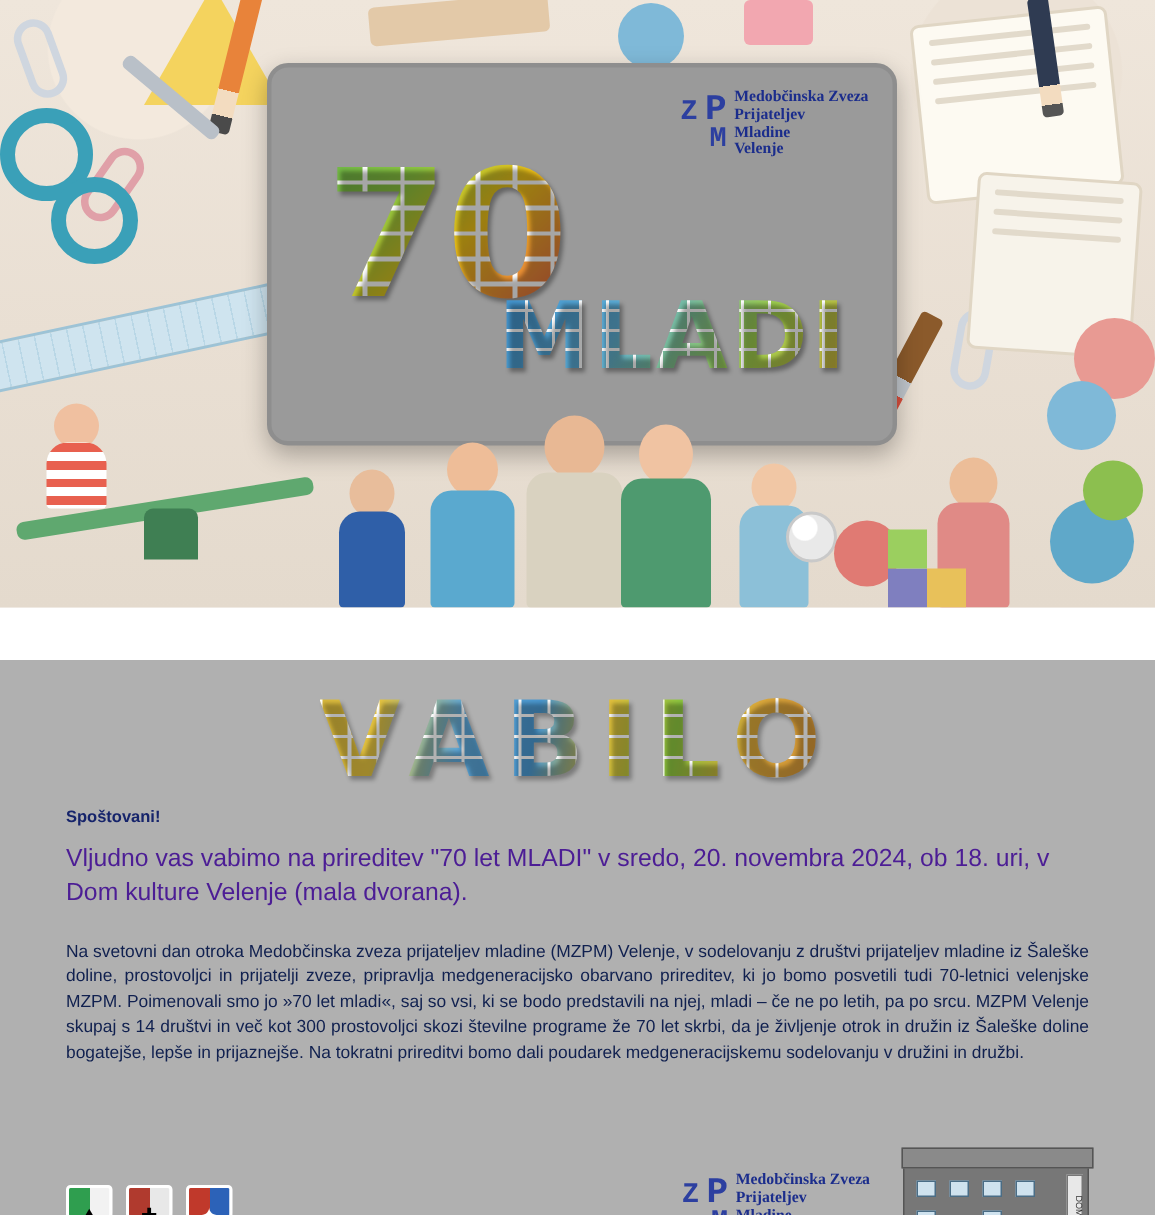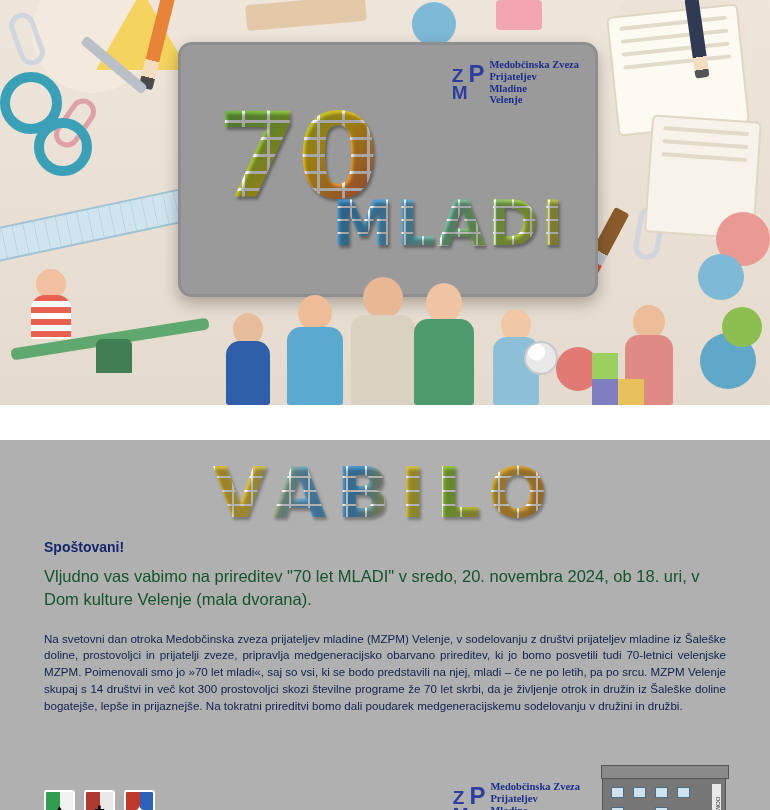--- a/index.html
+++ b/index.html
@@ -68,22 +68,22 @@
     background: #9a9a9a;
     border-radius: 14px;
     box-shadow: 0 6px 16px rgba(0,0,0,.28);
     border: 3px solid #8e8e8e;
   }
   .logo-top {
     position: absolute; right: 16px; top: 14px;
     display: flex; align-items: center; gap: 5px;
   }
   .logo-mark {
-    font-family: Liberation Sans, sans-serif;
-    color: #2c3fa0; line-height: .85; text-align: left;
+    font-family: Liberation Mono, monospace;
+    color: #2c3fa0; line-height: .85; text-align: right;
   }
   .logo-mark .z { font-size: 19px; font-weight: 700; letter-spacing: -1px; }
   .logo-mark .p { font-size: 24px; font-weight: 700; margin-left: 6px; }
   .logo-mark .m { font-size: 19px; font-weight: 700; }
   .logo-text {
     font-family: "Liberation Serif", serif;
     font-size: 10.5px; color: #1b2d8c; line-height: 1.12; font-weight: 700;
   }
 
   
@@ -155,24 +155,24 @@
     color: transparent;
     background-image:
       repeating-linear-gradient(0deg,#ffffff 0 2px,transparent 2px 14px),
       repeating-linear-gradient(90deg,#ffffff 0 2px,transparent 2px 19px),
       linear-gradient(100deg,#d8b83c 0%,#e3c23f 12%,#5fa8d8 28%,#4a97cf 42%,#e0bf3c 55%,#8cc63f 68%,#d9a83a 82%,#cf8b35 100%);
     -webkit-background-clip: text; background-clip: text;
     text-shadow: 2px 3px 3px rgba(0,0,0,.3);
   }
   .invite-body { padding: 0 44px; }
   .greeting {
-    color: #16246b; font-weight: 700; font-size: 14px; margin: 4px 0 10px 0;
+    color: #16246b; font-weight: 700; font-size: 11px; margin: 4px 0 10px 0;
   }
   .lead {
-    color: #14532d; font-size: 16.5px; line-height: 1.38; margin: 0 0 20px 0;
+    color: #4c1d95; font-size: 16.5px; line-height: 1.38; margin: 0 0 20px 0;
   }
   .para {
     color: #10204f; font-size: 11.6px; line-height: 1.45; text-align: justify;
     margin: 0 0 16px 0;
   }
   .org {
     text-align: right; color: #10204f; font-weight: 700; font-size: 12.6px;
     margin: 0 0 12px 0; padding-right: 36px;
   }
 

